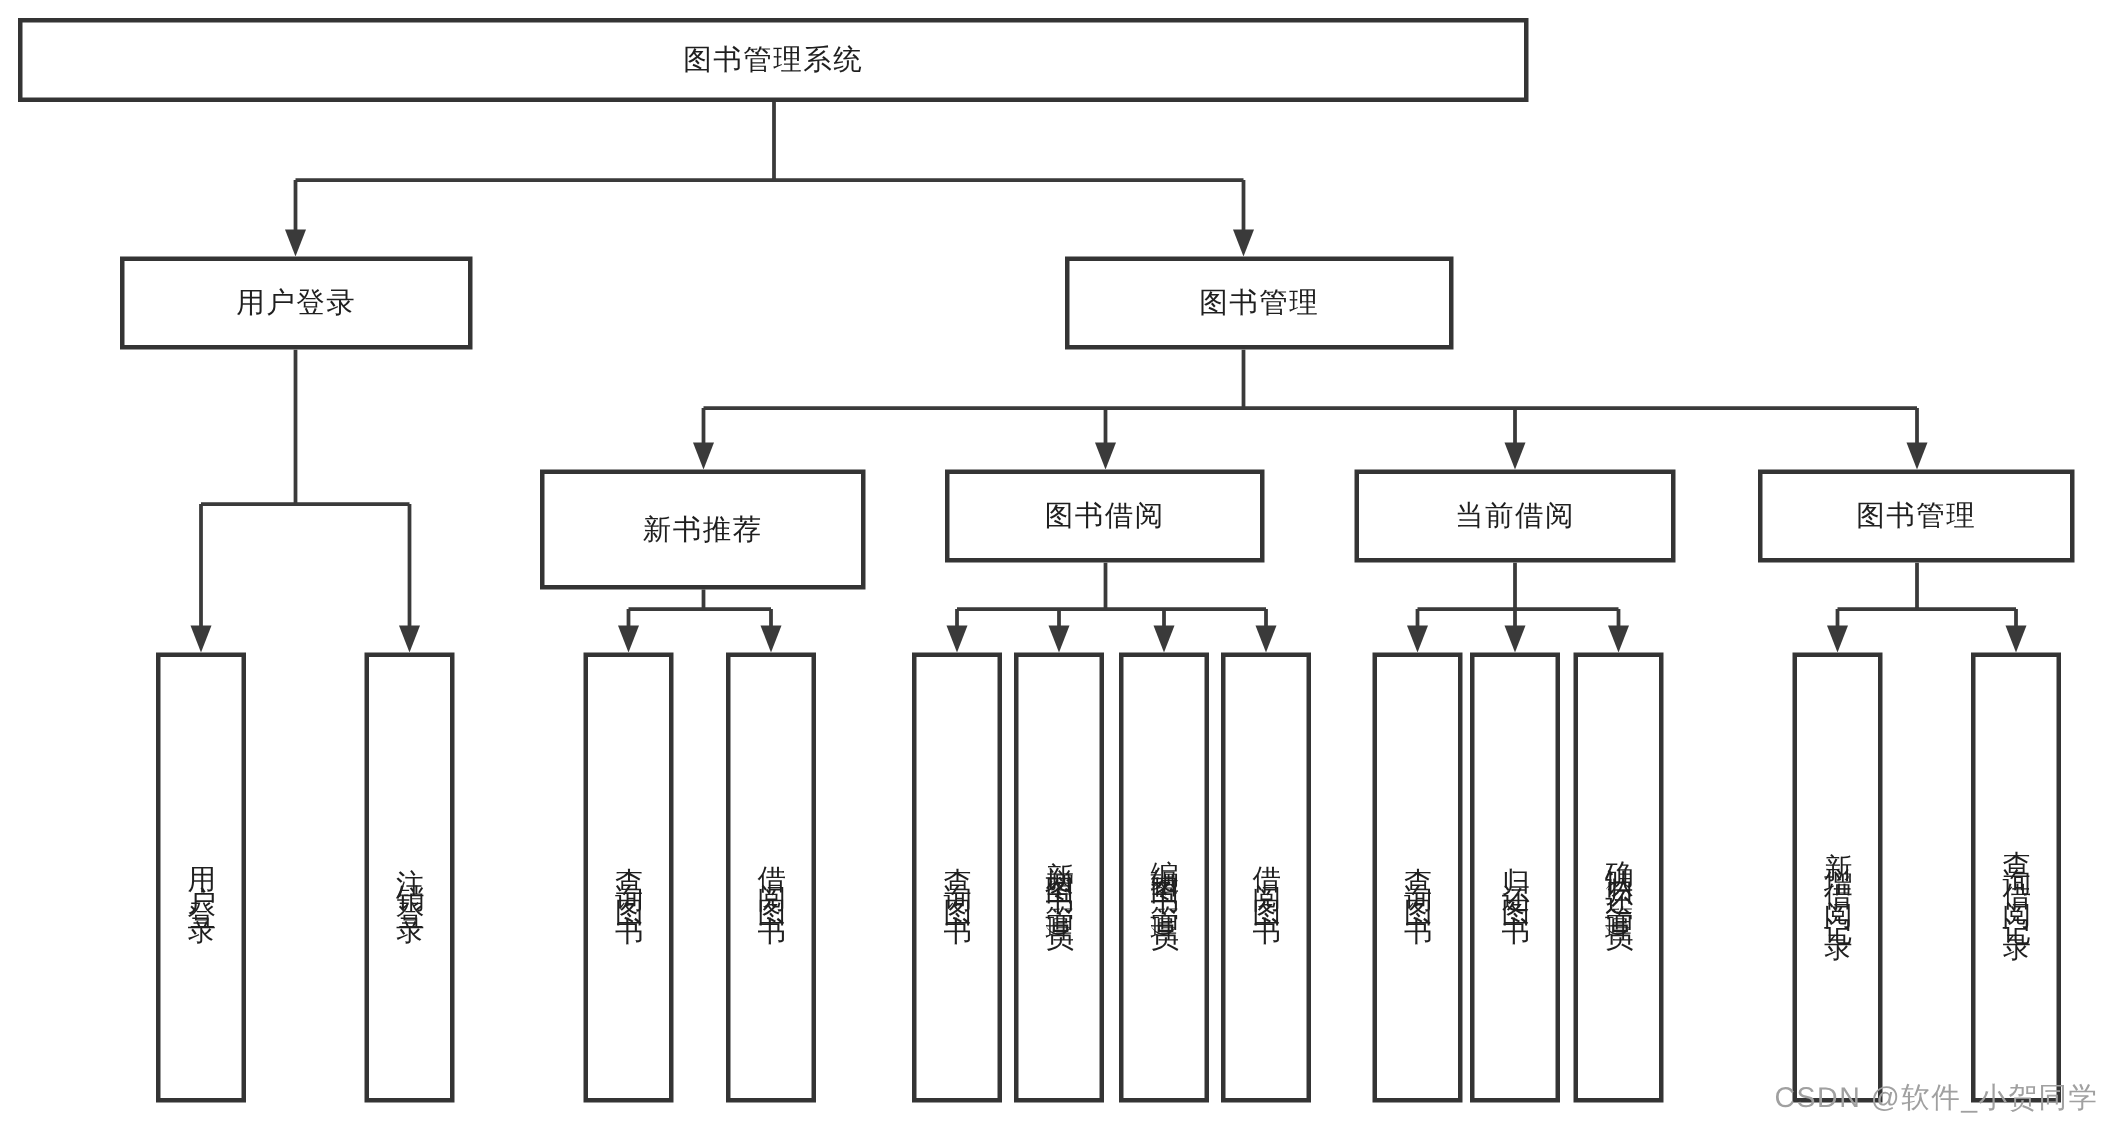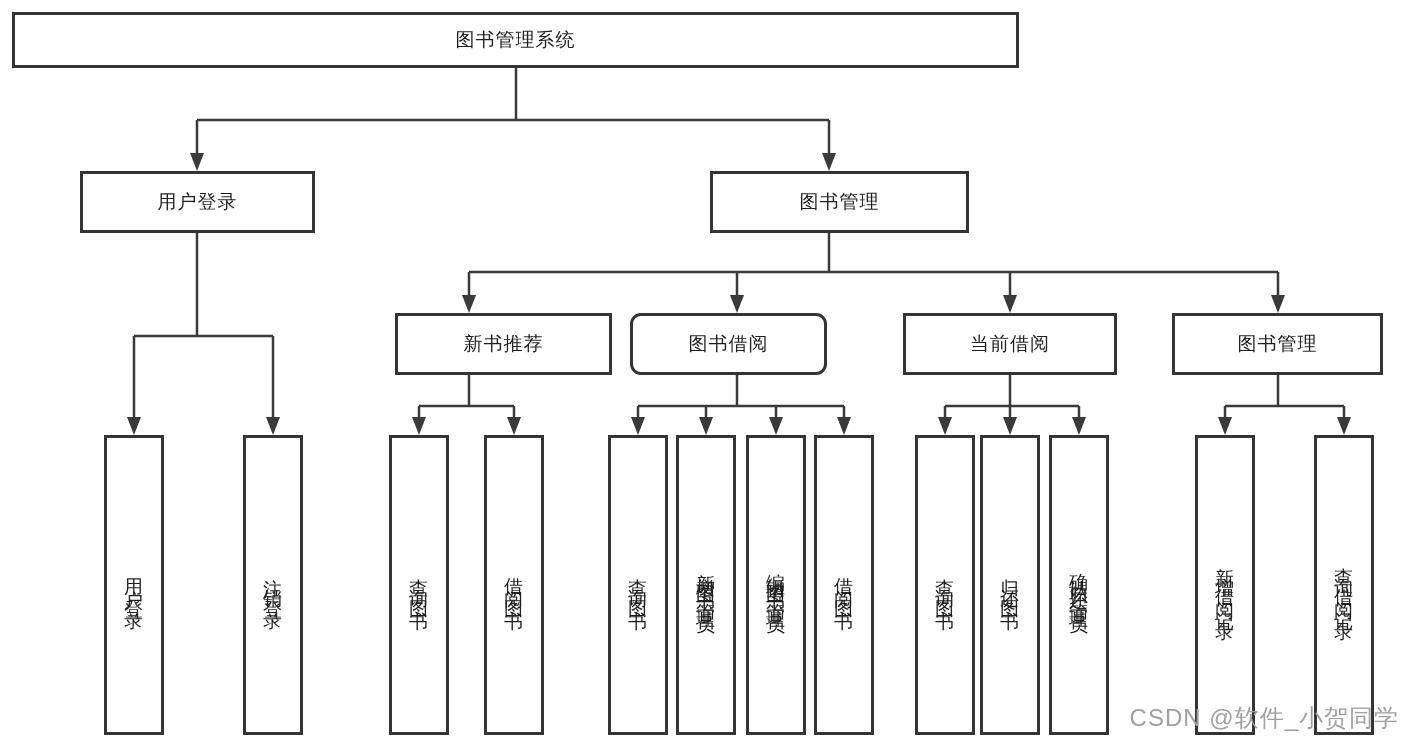--- a/index.html
+++ b/index.html
@@ -36,22 +36,22 @@
     position: absolute;
     left: 0; top: 0;
     width: 1405px; height: 747px;
     pointer-events: none;
   }
   path.c { stroke: var(--line, #3a3a3a); stroke-width: 2.5; fill: none; }
   polygon.a { fill: var(--line, #3a3a3a); }
   .watermark {
     position: absolute;
     right: 6px;
-    bottom: 13px;
-    font-size: 24px;
+    bottom: 2px;
+    font-size: 19px;
     letter-spacing: 1px;
     color: var(--watermark, #a0a0a0);
     z-index: 5;
     white-space: nowrap;
   }
 </style>
 </head>
 <body>
 
 <div class="canvas">
@@ -103,24 +103,24 @@
     <span>图书管理系统</span>
   </div>
 
   <div class="node hnode" style="left:80px; top:171px; width:235px; height:62px;">
     <span>用户登录</span>
   </div>
   <div class="node hnode" style="left:710px; top:171px; width:259px; height:62px;">
     <span>图书管理</span>
   </div>
 
-  <div class="node hnode" style="left:360px; top:313px; width:217px; height:62px;margin-left:35px;">
+  <div class="node hnode" style="left:360px; top:313px; width:217px; height:80px;">
     <span>新书推荐</span>
   </div>
-  <div class="node hnode" style="left:630px; top:313px; width:197px; height:62px;border-radius:11px;">
+  <div class="node hnode" style="left:630px; top:313px; width:213px; height:62px;">
     <span>图书借阅</span>
   </div>
   <div class="node hnode" style="left:903px; top:313px; width:214px; height:62px;">
     <span>当前借阅</span>
   </div>
   <div class="node hnode" style="left:1172px; top:313px; width:211px; height:62px;">
     <span>图书管理</span>
   </div>
 
   <div class="node vnode" style="left:104px;">

